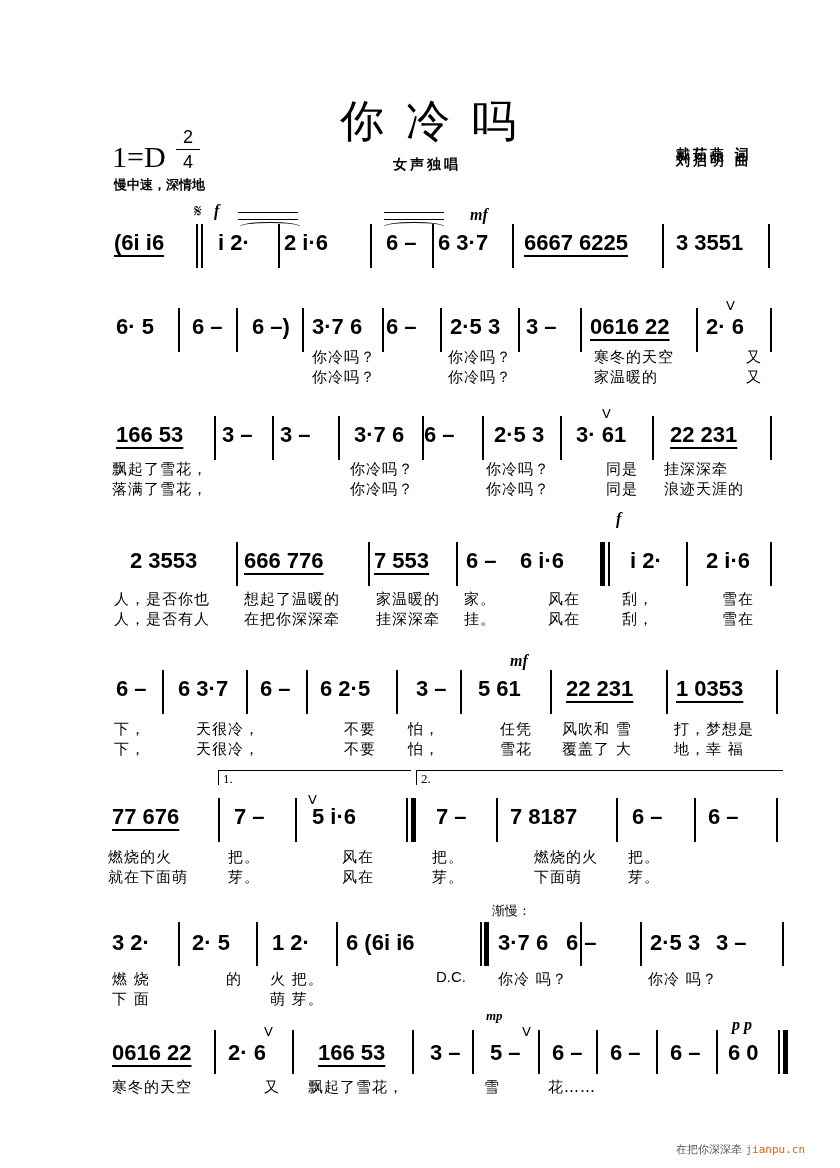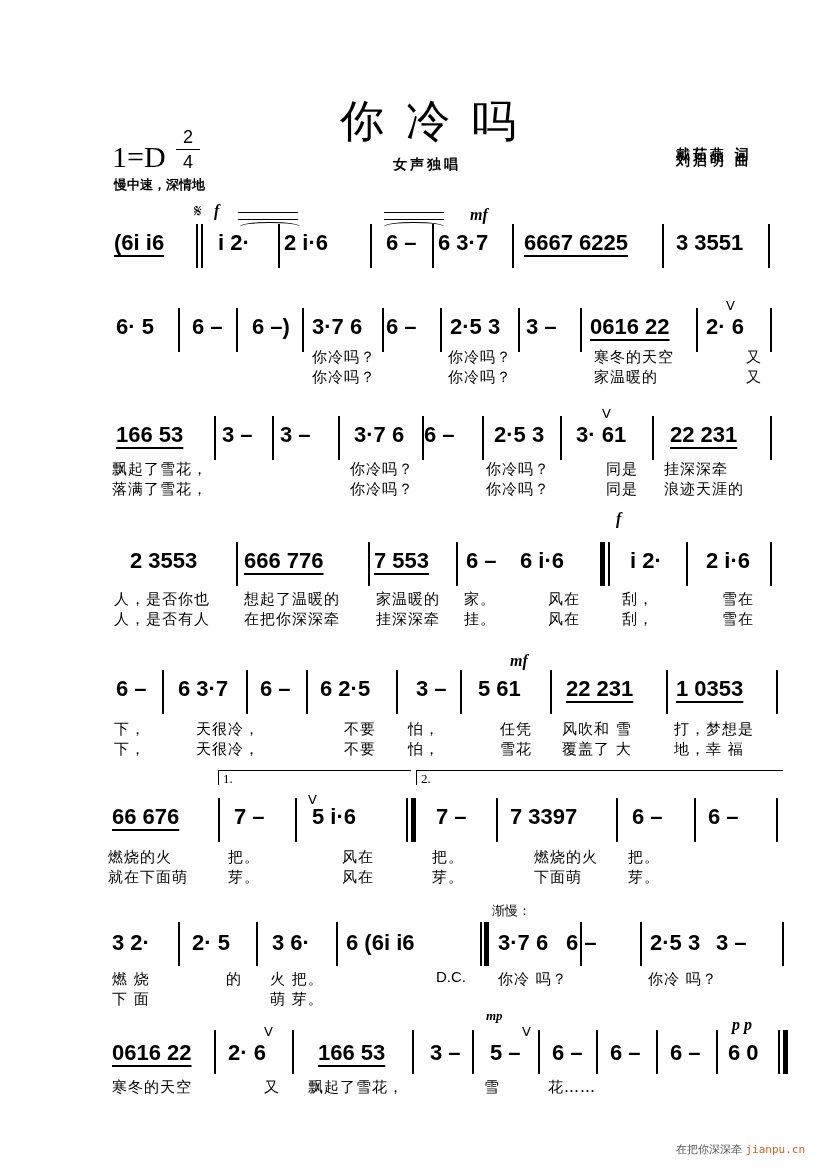--- a/index.html
+++ b/index.html
@@ -199,25 +199,25 @@
   <span class="lyric" style="left:408px;top:90px">怕，</span>
   <span class="lyric" style="left:500px;top:90px">雪花</span>
   <span class="lyric" style="left:562px;top:90px">覆盖了 大</span>
   <span class="lyric" style="left:674px;top:90px">地，幸 福</span>
 </div>
 
 <div class="row" style="top:768px">
   <div class="volta" style="left:218px;top:2px;width:188px">1.</div>
   <div class="volta" style="left:416px;top:2px;width:362px">2.</div>
   <div class="notes" style="left:112px;top:36px">
-    <span class="abs ul" style="left:0">66 676</span>
+    <span class="abs ul" style="left:0">77 676</span>
     <span class="abs" style="left:122px">7 –</span>
     <span class="abs" style="left:200px">5 i·6</span>
     <span class="abs" style="left:324px">7 –</span>
-    <span class="abs" style="left:398px">7 3397</span>
+    <span class="abs" style="left:398px">7 8187</span>
     <span class="abs" style="left:520px">6 –</span>
     <span class="abs" style="left:596px">6 –</span>
   </div>
   <span class="mark" style="left:308px;top:24px">V</span>
   <div class="bar" style="left:218px;top:30px;height:44px"></div>
   <div class="bar" style="left:295px;top:30px;height:44px"></div>
   <div class="bar" style="left:406px;top:30px;height:44px"></div>
   <div class="bar thick" style="left:411px;top:30px;height:44px"></div>
   <div class="bar" style="left:496px;top:30px;height:44px"></div>
   <div class="bar" style="left:616px;top:30px;height:44px"></div>
@@ -235,21 +235,21 @@
   <span class="lyric" style="left:432px;top:100px">芽。</span>
   <span class="lyric" style="left:534px;top:100px">下面萌</span>
   <span class="lyric" style="left:628px;top:100px">芽。</span>
 </div>
 
 <div class="row" style="top:900px">
   <span class="mark" style="left:492px;top:2px">渐慢：</span>
   <div class="notes" style="left:112px;top:30px">
     <span class="abs" style="left:0">3 2·</span>
     <span class="abs" style="left:80px">2· 5</span>
-    <span class="abs" style="left:160px">3 6·</span>
+    <span class="abs" style="left:160px">1 2·</span>
     <span class="abs" style="left:234px">6 (6i i6</span>
     <span class="abs" style="left:386px">3·7 6</span>
     <span class="abs" style="left:454px">6 –</span>
     <span class="abs" style="left:538px">2·5 3</span>
     <span class="abs" style="left:604px">3 –</span>
   </div>
   <div class="bar" style="left:178px;top:22px;height:44px"></div>
   <div class="bar" style="left:256px;top:22px;height:44px"></div>
   <div class="bar" style="left:336px;top:22px;height:44px"></div>
   <div class="bar" style="left:480px;top:22px;height:44px"></div>

